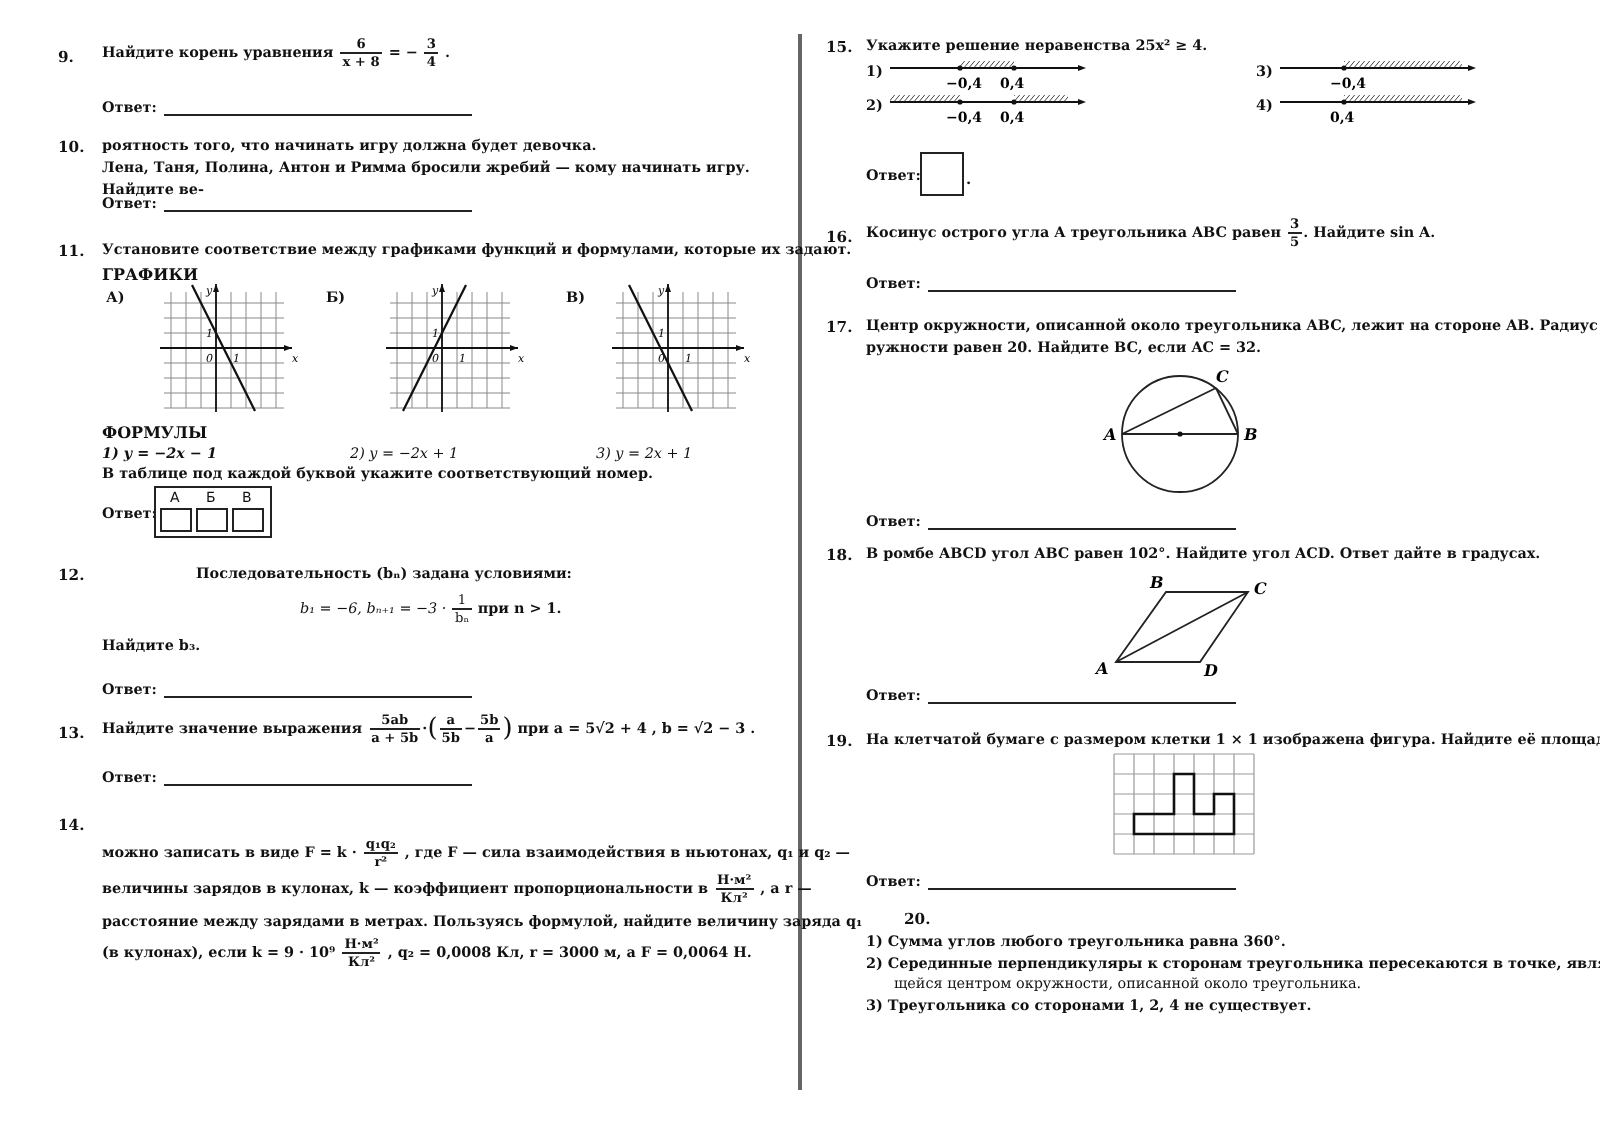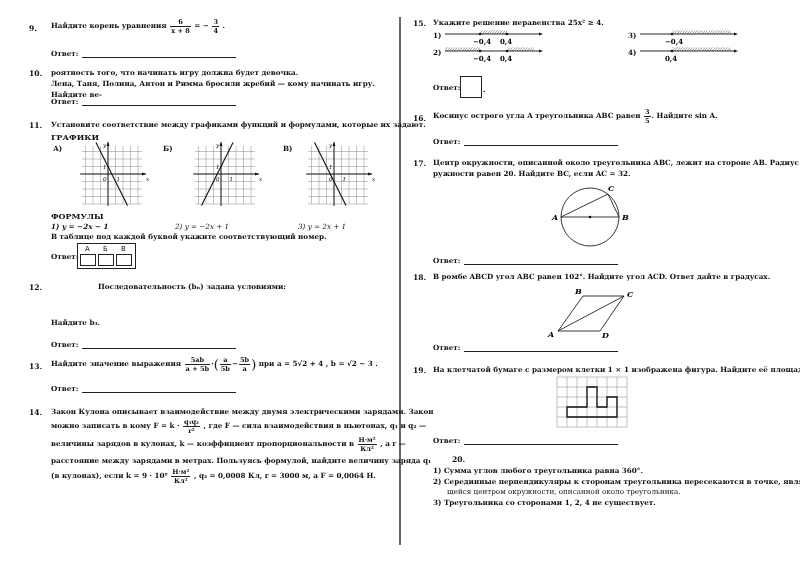--- a/index.html
+++ b/index.html
@@ -148,35 +148,39 @@
     <span class="lbl" style="left:7px;top:1px;">А</span>
     <span class="lbl" style="left:25px;top:1px;">Б</span>
     <span class="lbl" style="left:43px;top:1px;">В</span>
     <div class="cell" style="left:2px;top:10px;width:14px;height:10px;"></div>
     <div class="cell" style="left:20px;top:10px;width:14px;height:10px;"></div>
     <div class="cell" style="left:38px;top:10px;width:14px;height:10px;"></div>
   </div>
 
   <div class="num" style="left:29px;top:283px;">12.</div>
   <div class="txt" style="left:51px;top:281px;margin-left:47px;">Последовательность (bₙ) задана условиями:</div>
+  <div class="txt" style="left:150px;top:296px;white-space:nowrap;font-weight:normal;">
+    <i>b₁ = −6,  bₙ₊₁ = −3 ·</i>
+    <span class="frac"><span class="n">1</span><span class="d">bₙ</span></span>
+    <span style="font-weight:bold;">при n &gt; 1.</span>
+  </div>
   <div class="txt" style="left:51px;top:317px;">Найдите b₃.</div>
   <div class="ans" style="left:51px;top:340px;"><span>Ответ:</span><span class="ansline"></span></div>
 
   <div class="num" style="left:29px;top:362px;">13.</div>
   <div class="txt" style="left:51px;top:356px;white-space:nowrap;">
     <span>Найдите значение выражения</span>
     <span class="frac"><span class="n">5ab</span><span class="d">a + 5b</span></span>·<span style="font-size:13px;vertical-align:middle;font-weight:normal;">(</span><span class="frac"><span class="n">a</span><span class="d">5b</span></span>−<span class="frac"><span class="n">5b</span><span class="d">a</span></span><span style="font-size:13px;vertical-align:middle;font-weight:normal;">)</span>
     <span>при  a = 5√2 + 4 ,  b = √2 − 3 .</span>
   </div>
   <div class="ans" style="left:51px;top:384px;"><span>Ответ:</span><span class="ansline"></span></div>
 
   <div class="num" style="left:29px;top:408px;">14.</div>
-  <div class="txt" style="left:51px;top:406px;white-space:nowrap;">Закон Кулона описывает взаимодействие между двумя электрическими зарядами. Закон</div>
   <div class="txt" style="left:51px;top:418px;white-space:nowrap;">
-    <span>можно записать в кому  F = k ·</span>
+    <span>можно записать в виде  F = k ·</span>
     <span class="frac"><span class="n">q₁q₂</span><span class="d">r²</span></span>
     <span>, где F — сила взаимодействия в ньютонах, q₁ и q₂ —</span>
   </div>
   <div class="txt" style="left:51px;top:436px;white-space:nowrap;">
     <span>величины зарядов в кулонах, k — коэффициент пропорциональности в</span>
     <span class="frac"><span class="n">Н·м²</span><span class="d">Кл²</span></span>
     <span>, а r —</span>
   </div>
   <div class="txt" style="left:51px;top:455px;white-space:nowrap;">расстояние между зарядами в метрах. Пользуясь формулой, найдите величину заряда q₁</div>
   <div class="txt" style="left:51px;top:468px;white-space:nowrap;">

